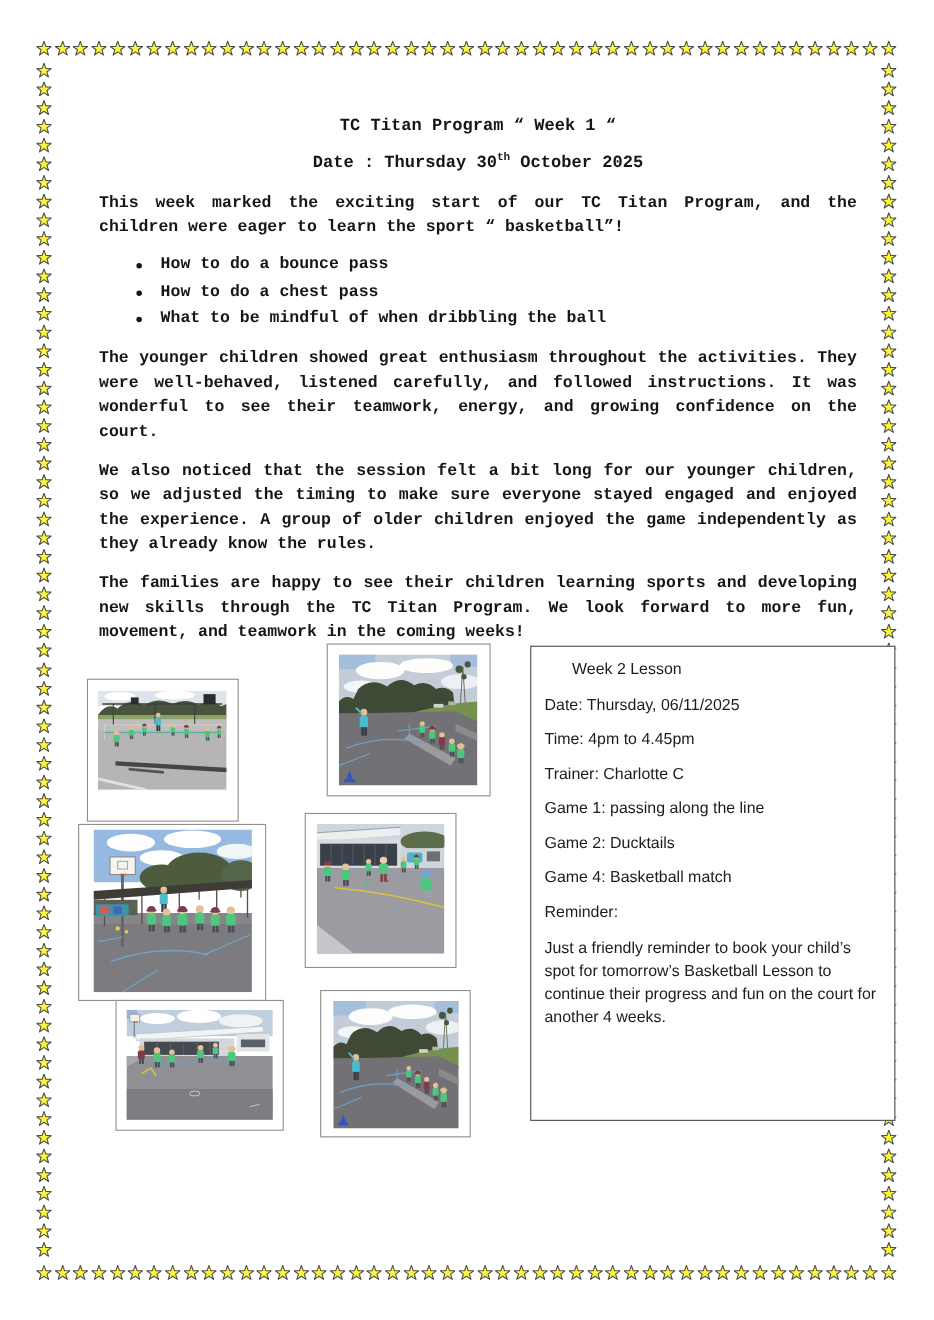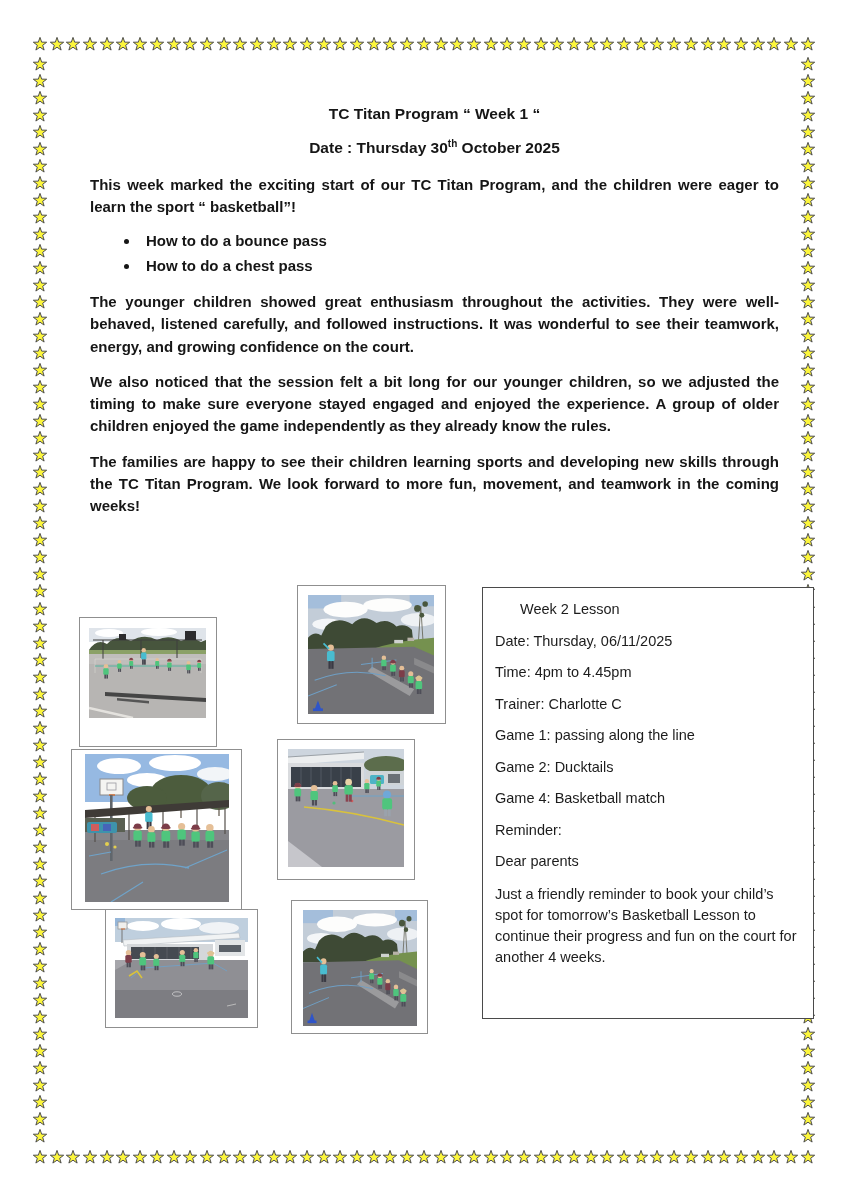--- a/index.html
+++ b/index.html
@@ -15,21 +15,21 @@
   .star-row.top{top:36px;}
   .star-row.bottom{top:1149px;}
   .star-col{position:absolute;top:57px;width:15px;height:1086px;display:flex;flex-direction:column;justify-content:space-between;align-items:center;}
   .star-col.left{left:32px;}
   .star-col.right{left:800px;}
   .star-row svg,.star-col svg{display:block;flex:0 0 auto;}
 
   
   .content{
     position:absolute;left:90px;top:103px;width:689px;
-    color:#161616;font-weight:700;font-size:15px;line-height:22.3px;
+    color:#161616;font-weight:700;font-size:15px;line-height:22.3px;font-family:Liberation Mono, monospace;
   }
   .doc-title{text-align:center;font-size:15.5px;}
   .doc-date{text-align:center;margin-top:12px;font-size:15.5px;}
   .doc-date sup{font-size:10px;vertical-align:super;line-height:0;}
   .content p{margin:13px 0 0 0;text-align:justify;}
   .content p.first{margin-top:14px;}
   ul.skills{list-style:none;margin:11px 0 0 0;padding:0 0 0 56px;}
   ul.skills li{position:relative;line-height:24.4px;}
   ul.skills li::before{
     content:"";position:absolute;left:-22px;top:10px;
@@ -765,20 +765,21 @@
       </svg>
     </div>
 
   <div class="content">
     <div class="doc-title">TC Titan Program “ Week 1  “</div>
     <div class="doc-date"><span>Date : Thursday 30</span><sup>th</sup><span> October 2025</span></div>
     <p class="first">This week marked the exciting start of our TC Titan Program, and the children were eager to learn the sport “ basketball”!</p>
     <ul class="skills">
       <li>How to do a bounce pass</li>
       <li>How to do a chest pass</li>
+      <li>What to be mindful of when dribbling the ball</li>
     </ul>
     <p>The younger children showed great enthusiasm throughout the activities. They were well-behaved, listened carefully, and followed instructions. It was wonderful to see their teamwork, energy, and growing confidence on the court.</p>
     <p>We also noticed that the session felt a bit long for our younger children, so we adjusted the timing to make sure everyone stayed engaged and enjoyed the experience. A group of older children enjoyed the game independently as they already know the rules.</p>
     <p>The families are happy  to see their children learning sports and developing new skills through the TC Titan Program. We look forward to more fun, movement, and teamwork in the coming weeks!</p>
   </div>
 
   <div class="photo-frame" style="left:79px;top:617px;width:136px;height:128px;">
     <svg style="left:9px;top:10px;" width="117" height="90" viewBox="0 0 117 90" preserveAspectRatio="none">
       <rect width="117" height="14" fill="#dfe4ea"></rect>
       <ellipse cx="20" cy="5" rx="14" ry="4" fill="#ffffff"></ellipse>
@@ -984,17 +985,16 @@
 
   <div class="week2-box">
     <p class="w2line w2heading">Week 2 Lesson</p>
     <p class="w2line">Date: Thursday, 06/11/2025</p>
     <p class="w2line">Time: 4pm to 4.45pm</p>
     <p class="w2line">Trainer: Charlotte C</p>
     <p class="w2line">Game 1: passing along the line</p>
     <p class="w2line">Game 2: Ducktails</p>
     <p class="w2line">Game 4: Basketball match</p>
     <p class="w2line w2reminder">Reminder:</p>
-    <p class="w2line">Dear parents</p>
     <p class="w2body">Just a friendly reminder to book your child’s spot for tomorrow’s Basketball Lesson to continue their progress and fun on the court for another 4 weeks.</p>
   </div>
 
 </div>
 
 </body></html>

